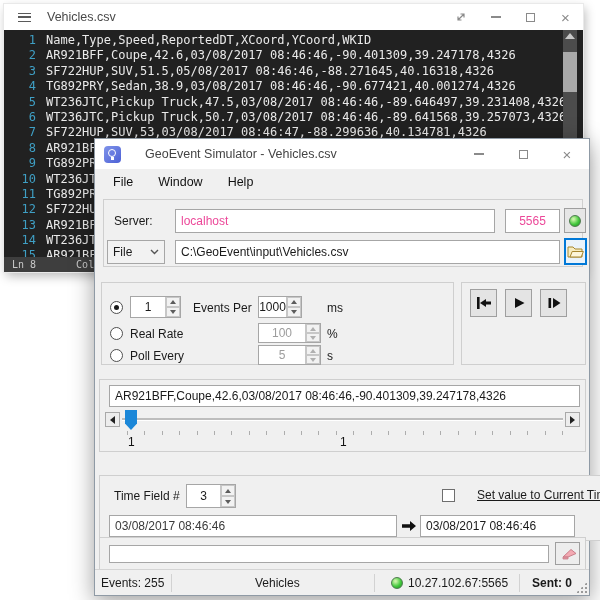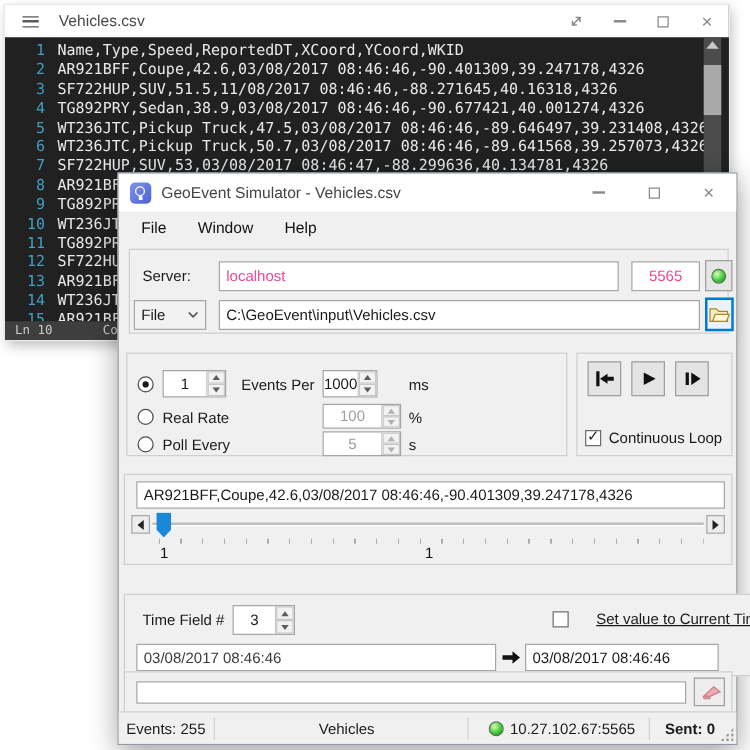--- a/index.html
+++ b/index.html
@@ -42,21 +42,21 @@
   
   .geo-win { position:absolute; left:94px; top:138px; width:496px; height:458px; background:#f0f0f0;
              border:1px solid #8f9aa5; box-shadow:0 6px 22px rgba(0,0,0,.38); font-size:12px; color:#1a1a1a; }
   .geo-titlebar { position:absolute; left:0; top:0; width:100%; height:30px; background:#fff;
                   display:flex; align-items:center; }
   .geo-logo { width:17px; height:17px; margin-left:9px; border-radius:4px;
               background:linear-gradient(135deg,#8094ea,#4c60d5); position:relative; flex:0 0 17px; }
   .geo-logo::before { content:""; position:absolute; left:4px; top:3px; width:6px; height:6px;
                       border:1.8px solid #fff; border-radius:50%; }
   .geo-logo::after { content:""; position:absolute; left:7.3px; top:11px; width:2.4px; height:3.5px; background:#fff; }
-  .geo-title { margin-left:8px; font-size:12.5px; color:#444; }
+  .geo-title { margin-left:24px; font-size:12.5px; color:#444; }
   .geo-controls { margin-left:auto; display:flex; }
   .geo-ctl { width:44px; height:28px; display:flex; align-items:center; justify-content:center; color:#7c7c7c; }
 
   .menubar { position:absolute; left:0; top:30px; width:100%; height:26px; display:flex; align-items:center;
              padding-left:18px; gap:25px; }
   .menu-item { font-size:12.5px; color:#111; }
 
   .groupbox { position:absolute; border:1px solid #cfcfcf; background:#f0f0f0; }
 
   .lbl { font-size:12px; color:#1a1a1a; white-space:nowrap; }
@@ -147,21 +147,21 @@
     <span class="csv-text">Name,Type,Speed,ReportedDT,XCoord,YCoord,WKID</span>
   </div>
 
   <div class="csv-row">
     <span class="csv-num">2</span>
     <span class="csv-text">AR921BFF,Coupe,42.6,03/08/2017 08:46:46,-90.401309,39.247178,4326</span>
   </div>
 
   <div class="csv-row">
     <span class="csv-num">3</span>
-    <span class="csv-text">SF722HUP,SUV,51.5,11/08/2017 08:46:46,-88.271645,40.16318,4326</span>
+    <span class="csv-text">SF722HUP,SUV,51.5,05/08/2017 08:46:46,-88.271645,40.16318,4326</span>
   </div>
 
   <div class="csv-row">
     <span class="csv-num">4</span>
     <span class="csv-text">TG892PRY,Sedan,38.9,03/08/2017 08:46:46,-90.677421,40.001274,4326</span>
   </div>
 
   <div class="csv-row">
     <span class="csv-num">5</span>
     <span class="csv-text">WT236JTC,Pickup Truck,47.5,03/08/2017 08:46:46,-89.646497,39.231408,4326</span>
@@ -215,21 +215,21 @@
   <div class="csv-row">
     <span class="csv-num">15</span>
     <span class="csv-text">AR921BF</span>
   </div>
 </div>
     <div class="csv-scrollbar">
       <div class="csv-sb-up"></div>
       <div class="csv-sb-thumb"></div>
     </div>
     <div class="csv-statusbar">
-      <span class="csv-ln">Ln 10</span>
+      <span class="csv-ln">Ln 8</span>
       <span class="csv-col">Col</span>
     </div>
   </div>
 
   <div class="geo-win">
 
     <div class="geo-titlebar">
       <div class="geo-logo"></div>
       <div class="geo-title">GeoEvent Simulator - Vehicles.csv</div>
       <div class="geo-controls">
@@ -342,24 +342,20 @@
       <div class="tbtn" style="left:43px;top:6px;">
         <svg width="14" height="14" viewBox="0 0 14 14">
           <path d="M3 2 L12.5 7 L3 12 Z" fill="#111"></path>
         </svg>
       </div>
       <div class="tbtn" style="left:78px;top:6px;">
         <svg width="16" height="14" viewBox="0 0 16 14">
           <rect x="2.5" y="2" width="2.6" height="10" fill="#111"></rect>
           <path d="M7 2 L14.5 7 L7 12 Z" fill="#111"></path>
         </svg>
-      </div>
-      <div style="position:absolute;left:6px;top:60px;display:flex;align-items:center;gap:6px;">
-        <span class="cb checked"></span>
-        <span class="lbl">Continuous Loop</span>
       </div>
     </div>
 
     <div class="groupbox" style="left:4px;top:240px;width:487px;height:73px;">
       <div class="field" style="left:9px;top:5px;width:471px;height:22px;">AR921BFF,Coupe,42.6,03/08/2017 08:46:46,-90.401309,39.247178,4326</div>
       <div class="sl-btn" style="left:5px;top:32px;">
           <i class="sl-tri-l"></i>
         </div>
       <div class="sl-btn" style="left:465px;top:32px;">
           <i class="sl-tri-r"></i>

